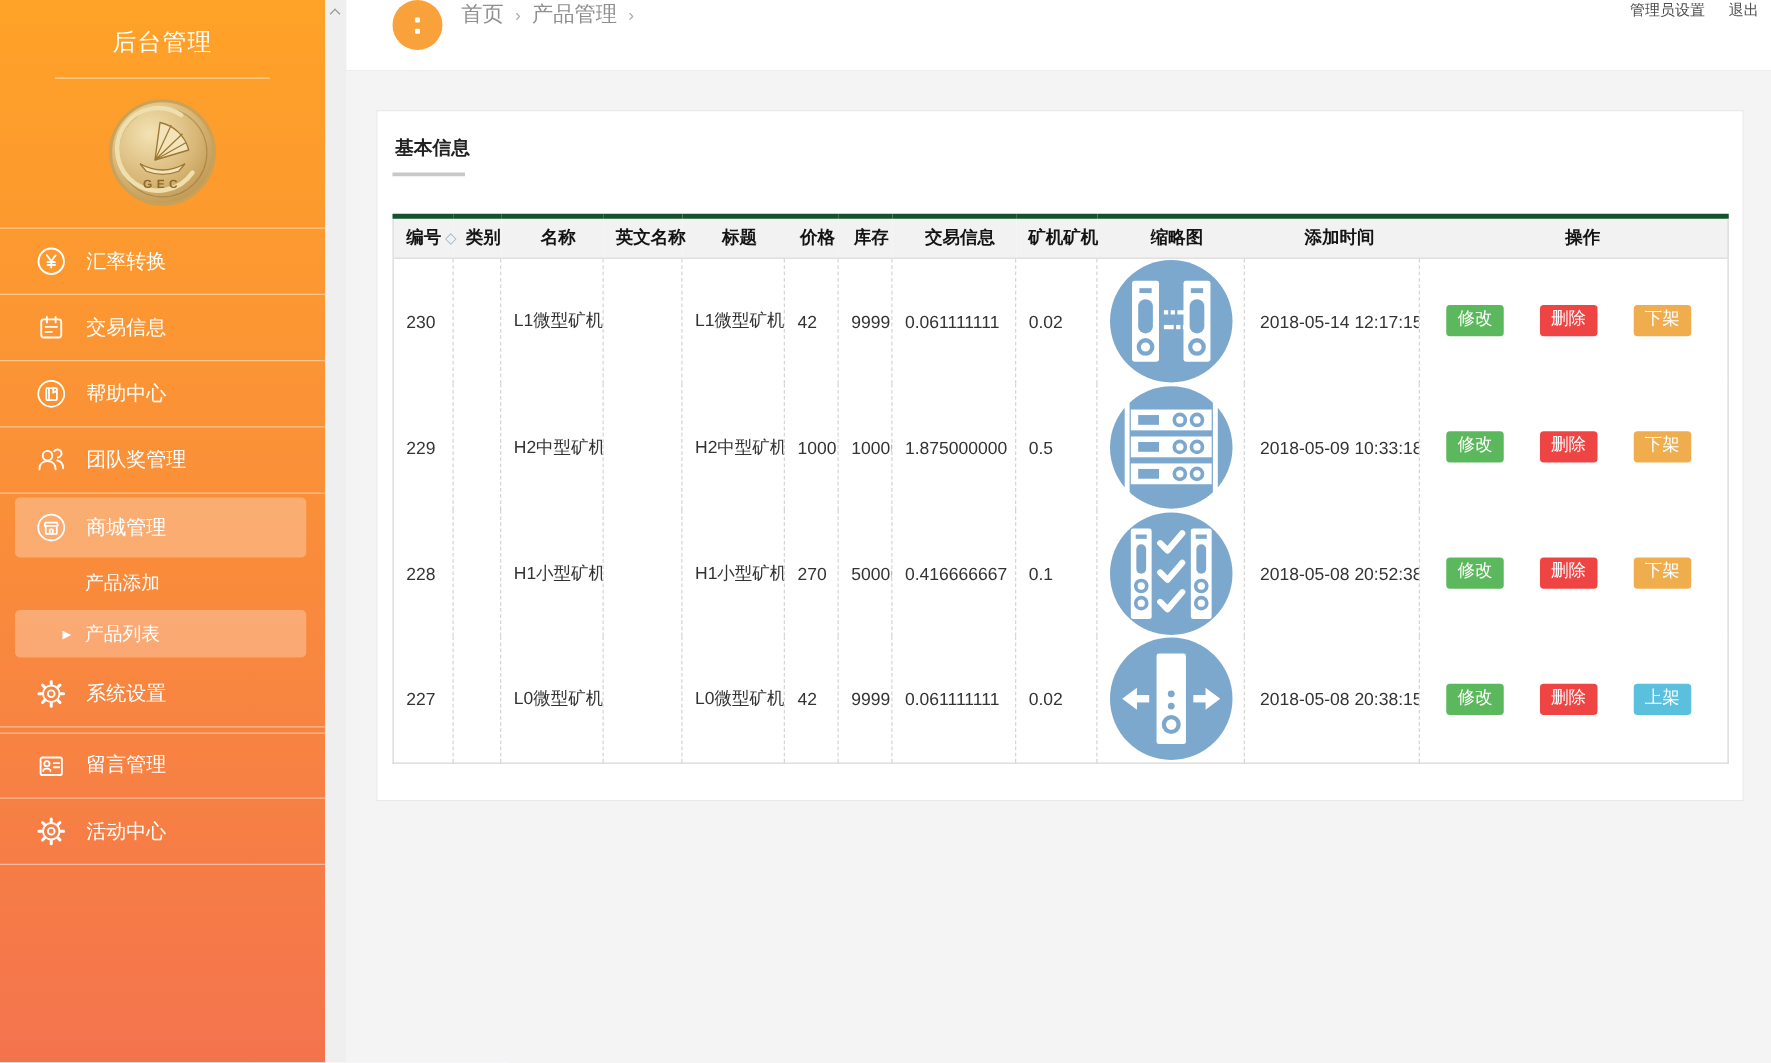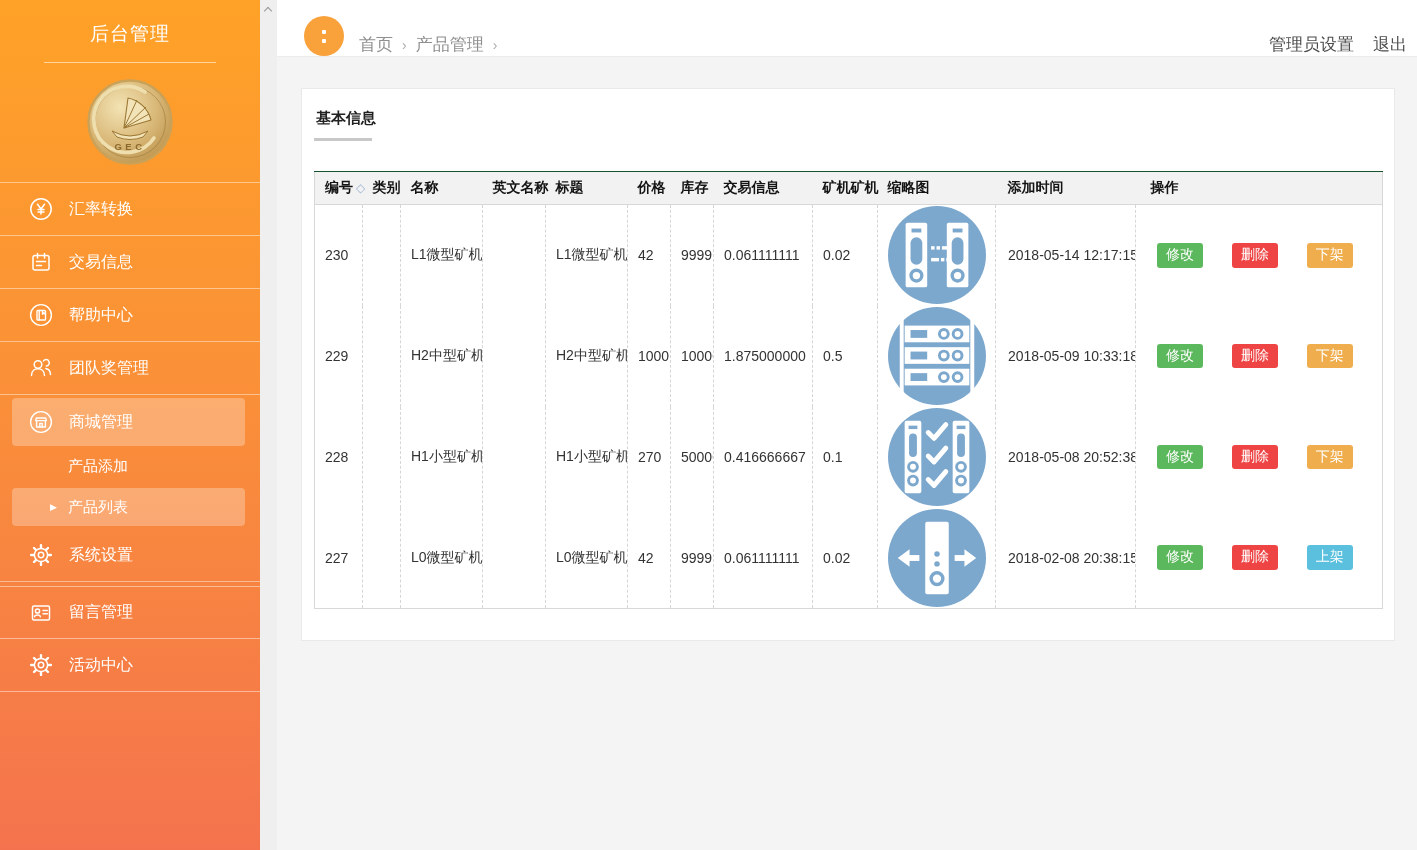--- a/index.html
+++ b/index.html
@@ -26,43 +26,43 @@
   .sub-arrow{font-size:9px;margin-right:11px;line-height:1}
   .menu-item.bt{border-top:1px solid rgba(255,255,255,.45);margin-top:4px}
 
   
   .scroll-strip{width:17px;background:#EFEFEF;flex-shrink:0;position:relative;cursor:pointer}
   .scroll-up{position:absolute;top:8px;left:5px;width:6px;height:6px;
     border-left:1.7px solid #979797;border-top:1.7px solid #979797;transform:rotate(45deg)}
 
   
   .main{flex:1;display:flex;flex-direction:column;min-width:0}
-  .topbar{height:57px;background:#fff;display:flex;align-items:flex-end;
-    padding:0 10px 0 27px;border-bottom:1px solid #ECECEC;flex-shrink:0}
+  .topbar{height:57px;background:#fff;display:flex;align-items:flex-start;
+    padding:0 10px 0 37px;border-bottom:1px solid #ECECEC;flex-shrink:0}
   .avatar{width:40px;height:40px;border-radius:50%;background:#F9A23B;cursor:pointer;
     display:flex;flex-direction:column;align-items:center;justify-content:center;gap:5px;flex-shrink:0}
   .avatar i{width:4px;height:4px;background:#fff;border-radius:1px;display:block}
   .crumbs{margin-left:15px;font-size:17px;color:#8F8F8F;display:flex;align-items:center;gap:9px}
   .crumb{cursor:pointer}
   .crumb-sep{color:#ACACAC;font-size:14px}
-  .top-links{margin-left:auto;display:flex;gap:19px;font-size:17px;color:#4D4D4D}
+  .top-links{margin-left:auto;display:flex;gap:19px;font-size:12px;color:#4D4D4D}
   .top-links span{cursor:pointer}
 
   .content{flex:1;background:#F4F4F5;padding:31px 22px 0 24px}
   .panel{background:#fff;height:553px;border:1px solid #E9E9E9;padding:0 11px 0 12px}
   .tab-row{padding-top:20px}
   .tab-label{font-size:15px;font-weight:bold;color:#222;margin-left:2px;cursor:pointer;display:inline-block}
   .tab-underline{width:58px;height:3px;background:#C8C8C8;margin-top:10px}
 
   
   table{margin-top:30px;border-collapse:collapse;table-layout:fixed;width:100%;
     border:1px solid #D8D8D8}
   thead tr{height:33px}
-  th{background:#F2F2F2;font-size:14px;color:#141414;text-align:left;padding-left:10px;
-    border-top:1px solid #14532d;border-bottom:1px solid #D8D8D8;font-weight:bold;white-space:nowrap}
+  th{background:#F2F2F2;font-size:14px;color:#141414;text-align:center;padding-left:10px;
+    border-top:4px solid #14532d;border-bottom:1px solid #D8D8D8;font-weight:bold;white-space:nowrap}
   .sort-glyph{color:#9FB6D4;font-size:12px;margin-left:3px;font-weight:normal}
   tbody tr{height:101px}
   td{font-size:14px;color:#333;padding-left:10px;vertical-align:middle;overflow:hidden;white-space:nowrap}
   tbody td:not(:first-child){border-left:1px dashed #D6D6D6}
   .thumb-cell{padding:0;text-align:center}
   .thumb{width:98px;height:98px;border-radius:50%;background:#7DA8CE;
     display:inline-flex;align-items:center;justify-content:center;vertical-align:middle}
   .thumb svg{width:98px;height:98px;display:block}
   .time-cell{padding-left:12px}
   .actions-cell{padding-left:21px}
@@ -464,21 +464,21 @@
             <td>9999</td>
             <td>0.061111111</td>
             <td>0.02</td>
             <td class="thumb-cell">
               <span class="thumb">
                 <svg viewBox="0 0 100 100">
                     <use href="#server-arrows-icon"></use>
                   </svg>
               </span>
             </td>
-            <td class="time-cell">2018-02-08 20:38:15</td>
+            <td class="time-cell">2018-05-08 20:38:15</td>
             <td class="actions-cell">
               <button class="btn" data-color="green">修改</button>
               <button class="btn" data-color="red">删除</button>
               <button class="btn" data-color="lightblue">上架</button>
               <button class="btn" data-color="red">取消</button>
               
             </td>
           </tr>
 
         </tbody>

